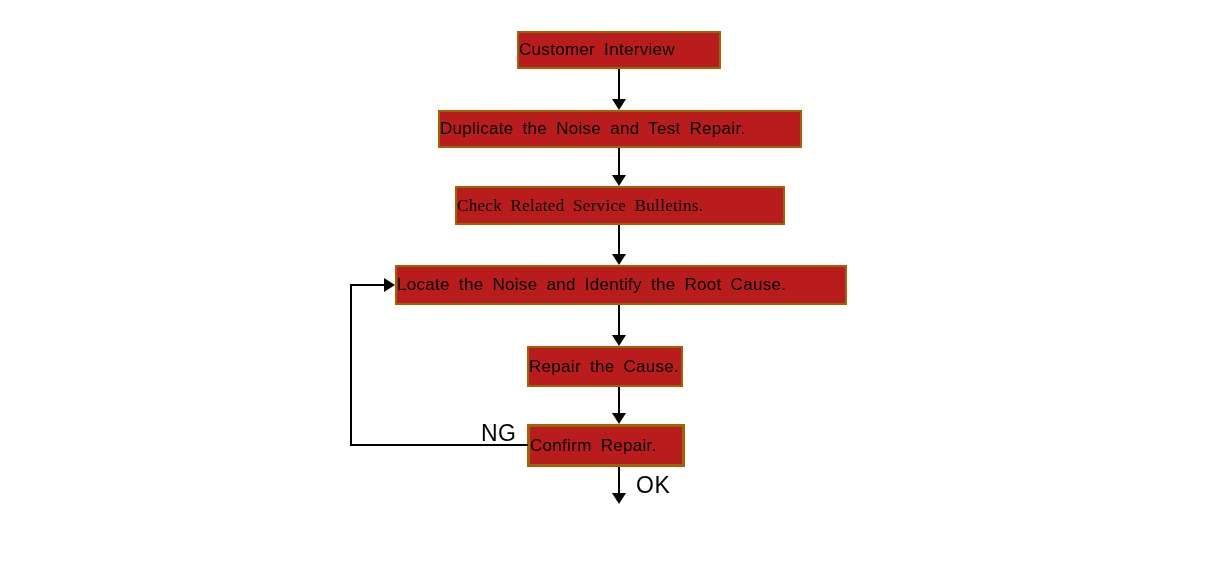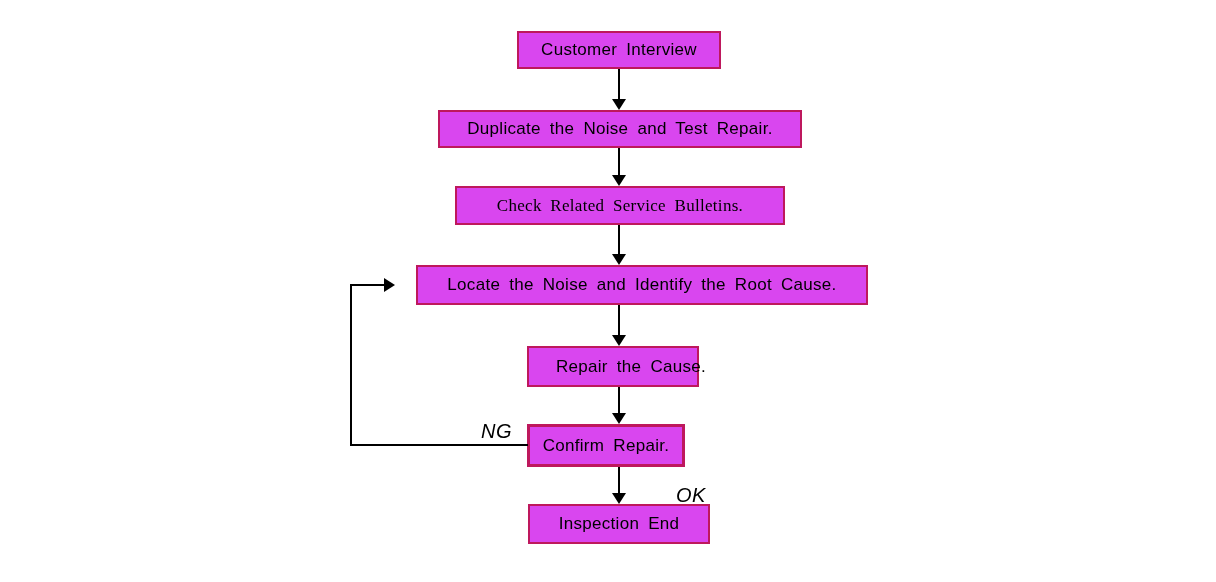--- a/index.html
+++ b/index.html
@@ -11,35 +11,34 @@
     position: relative;
     width: 1216px;
     height: 582px;
     background: #ffffff;
     font-family: "Liberation Sans", sans-serif;
     color: #000000;
   }
   .flow-box {
     position: absolute;
     box-sizing: border-box;
-    border: 2px solid #be185d;
-    background: #d946ef;
+    border: 2px solid #a16207;
+    background: #b91c1c;
     display: flex;
     align-items: center;
-    justify-content: center;
     font-size: 17px;
     letter-spacing: 0.3px;
     word-spacing: 4px;
     white-space: nowrap;
   }
   #box-customer-interview { left: 517px; top: 31px;  width: 204px; height: 38px; }
   #box-duplicate-noise    { left: 438px; top: 110px; width: 364px; height: 38px; }
   #box-check-bulletins    { left: 455px; top: 186px; width: 330px; height: 39px; font-family: Liberation Serif, serif; }
-  #box-locate-noise       { left: 395px; top: 265px; width: 452px; height: 40px; margin-left: 21px; }
-  #box-repair-cause       { left: 527px; top: 346px; width: 172px; height: 41px; padding-left: 36px; }
+  #box-locate-noise       { left: 395px; top: 265px; width: 452px; height: 40px; }
+  #box-repair-cause       { left: 527px; top: 346px; width: 156px; height: 41px; }
   #box-confirm-repair     { left: 527px; top: 424px; width: 158px; height: 43px; border-width: 3px; }
   #box-inspection-end     { left: 528px; top: 504px; width: 182px; height: 40px; }
 
   .vline, .hline {
     position: absolute;
     background: #000000;
   }
   .vline { width: 2px; }
   .hline { height: 2px; }
 
@@ -73,27 +72,26 @@
   #conn6-head { left: 612px; top: 493px; }
 
   
   #ng-loop-bottom { left: 350px; top: 444px; width: 178px; }
   #ng-loop-vert   { left: 350px; top: 284px; height: 162px; }
   #ng-loop-top    { left: 350px; top: 284px; width: 35px; }
   #ng-loop-head   { left: 384px; top: 278px; }
 
   .edge-label {
     position: absolute;
-    font-size: 20px;
+    font-size: 23px;
     letter-spacing: 0.5px;
     white-space: nowrap;
-    font-style: italic;
   }
   #label-ng { left: 481px; top: 420px; }
-  #label-ok { left: 636px; top: 484px; margin-left: 40px; }
+  #label-ok { left: 636px; top: 472px; }
 </style>
 </head>
 <body>
 
 <div id="canvas">
 
   <div class="flow-box" id="box-customer-interview">
     <span>Customer Interview</span>
   </div>
   <div class="flow-box" id="box-duplicate-noise">
@@ -103,23 +101,20 @@
     <span>Check Related Service Bulletins.</span>
   </div>
   <div class="flow-box" id="box-locate-noise">
     <span>Locate the Noise and Identify the Root Cause.</span>
   </div>
   <div class="flow-box" id="box-repair-cause">
     <span>Repair the Cause.</span>
   </div>
   <div class="flow-box" id="box-confirm-repair">
     <span>Confirm Repair.</span>
-  </div>
-  <div class="flow-box" id="box-inspection-end">
-    <span>Inspection End</span>
   </div>
 
   <div class="vline" id="conn1-line"></div>
   <div class="arrow-down" id="conn1-head"></div>
   <div class="vline" id="conn2-line"></div>
   <div class="arrow-down" id="conn2-head"></div>
   <div class="vline" id="conn3-line"></div>
   <div class="arrow-down" id="conn3-head"></div>
   <div class="vline" id="conn4-line"></div>
   <div class="arrow-down" id="conn4-head"></div>

